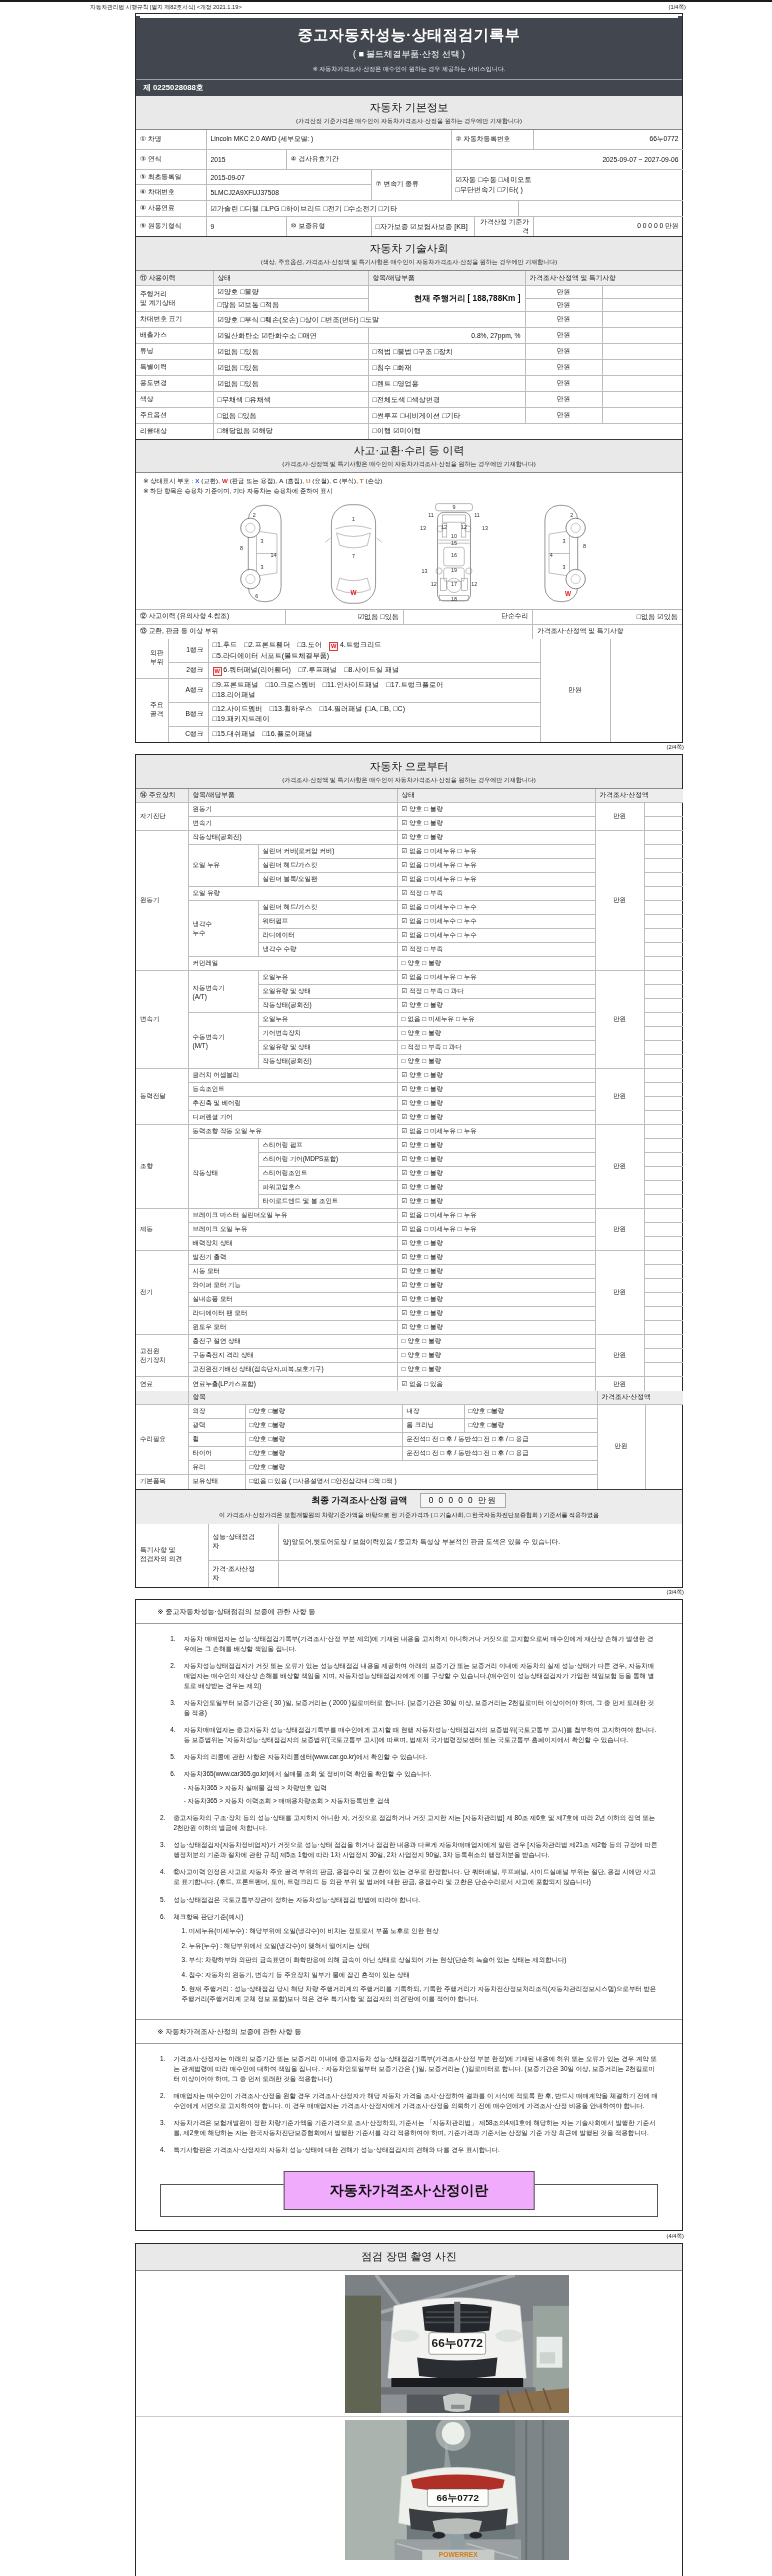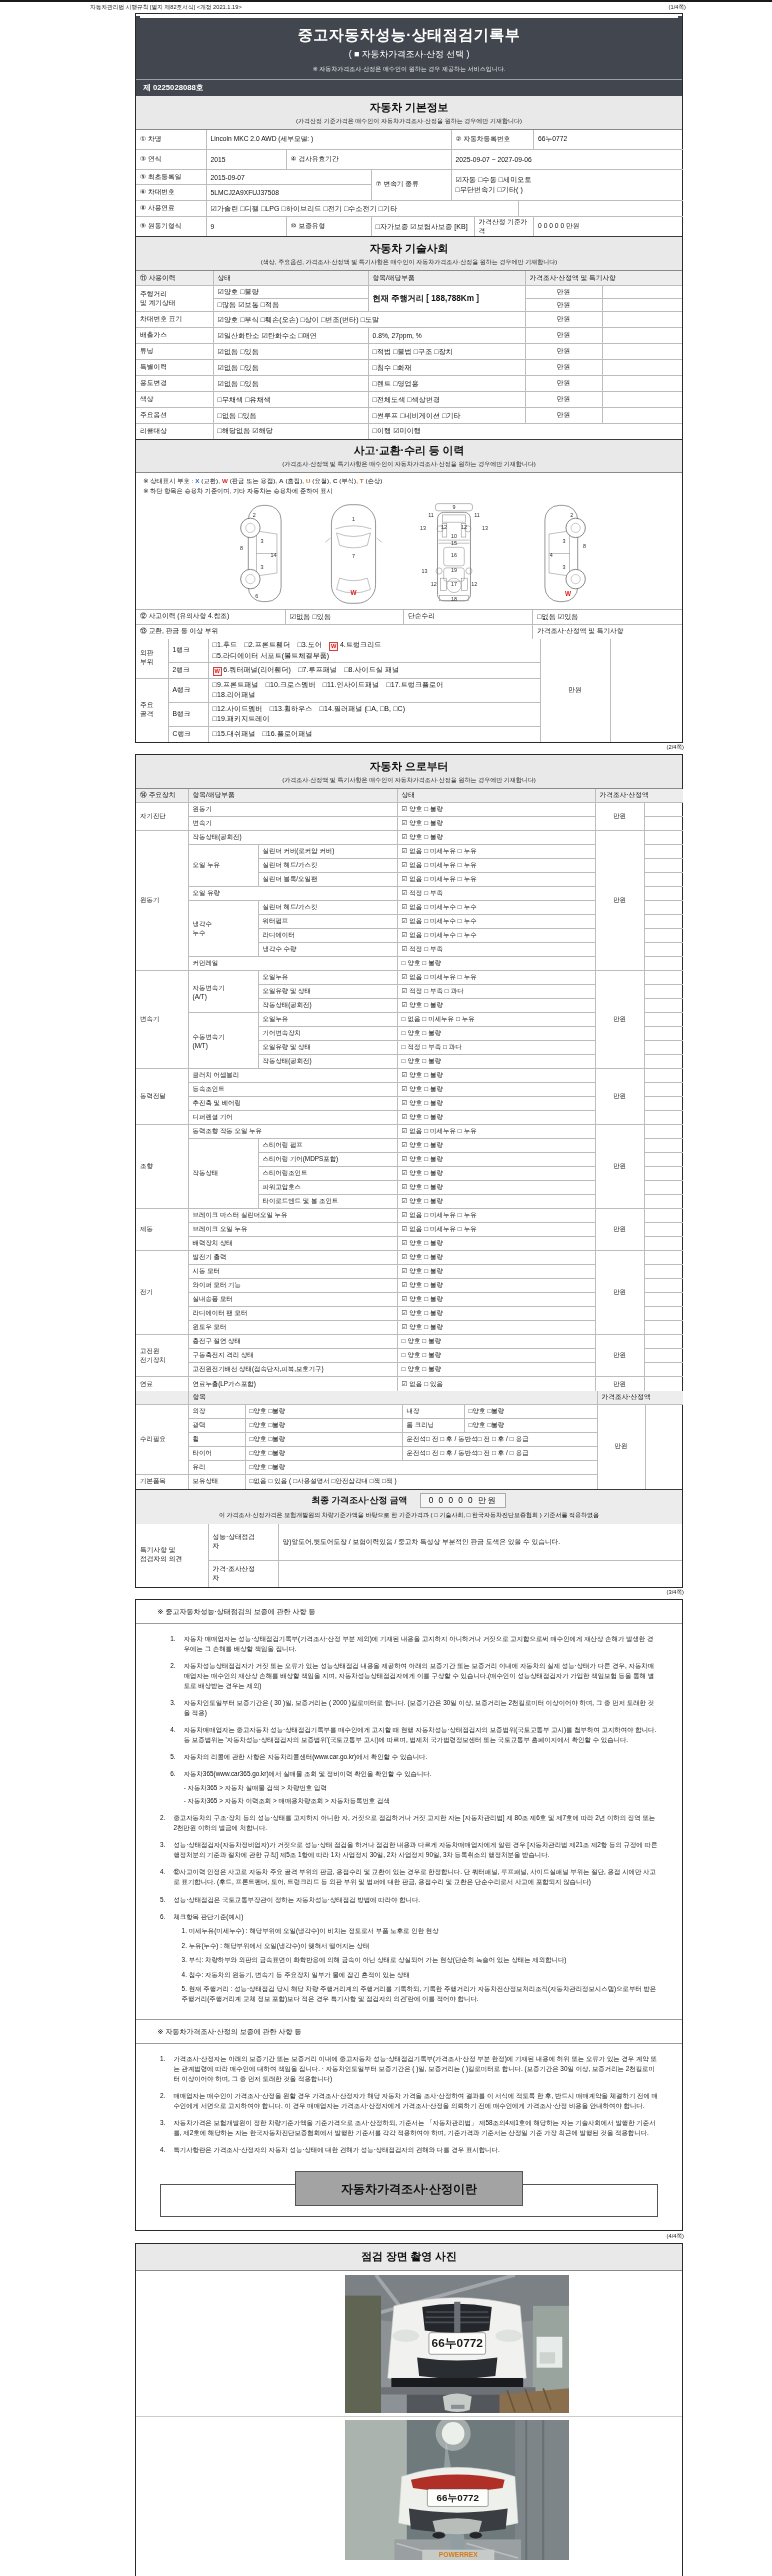--- a/index.html
+++ b/index.html
@@ -10,29 +10,29 @@
 .pagemark{width:549px;margin-left:135px;text-align:right;font-size:5.7px;padding:1.5px 0 2.1px;color:#222}
 
 .tblock{background:#42474f;color:#fff;text-align:center}
 .tline{height:1.5px;background:#fff;margin:2.6px 4.1px 8.2px}
 .tblock h1{font-size:15px;margin:0;font-weight:bold;letter-spacing:0.5px}
 .tsub{font-size:8.8px;margin-top:4.6px}
 .tnote{font-size:6px;color:#e9e9e9;margin:3.6px 0 5.2px}
 .docno{border-top:0.5px solid #9aa0a8;text-align:left;padding:2.6px 7.2px 3.6px;font-size:7.7px;font-weight:bold}
 
 .band{background:#e9e9e9;text-align:center;border-top:1px solid #3a3a3a;border-bottom:0.5px solid #8a8a8a;padding:4.1px 0 3.6px}
-.band h2{font-size:10.8px;margin:0;font-weight:bold}
+.band h2{font-size:10.8px;margin:0;font-weight:normal}
 .bsub{font-size:6px;margin-top:2.1px;color:#222}
 
 table{border-collapse:collapse;width:100%;table-layout:fixed}
 td{border:0.5px solid #bdbdbd;font-size:6.7px;padding:1px 4.1px;white-space:pre-line;overflow:hidden;vertical-align:middle}
 tr.hdr td{background:#ededed;font-size:6.7px;padding:2.1px 4.1px}
 td.lab{font-size:6.7px}
 td.chk{font-size:7px;letter-spacing:0.1px}
-td.ctr{text-align:left}
+td.ctr{text-align:right}
 td.pr{text-align:center}
 td.big{font-size:8.2px;font-weight:bold}
 .dtbl td{font-size:6.4px;padding:0.5px 4.1px}
 .dtbl tr{height:14px}
 table{border-style:hidden}
 table td{border:0.5px solid #bdbdbd}
 .tight td{padding:0.5px 4.1px}
 
 .accnote{font-size:6.2px;padding:3.6px 7.2px 0;letter-spacing:0.1px}
 .accnote2{font-size:6.2px;padding:1px 7.2px 3.1px}
@@ -46,21 +46,21 @@
 
 .nsub{border-bottom:0.5px solid #9c9c9c;padding:6.2px 21.6px;font-size:7px}
 .nsub.btop{border-top:0.5px solid #9c9c9c;margin-top:4.1px}
 .nbody{padding:10.3px 24px 4.1px}
 .ni{position:relative;padding-left:13.4px;margin-bottom:7.2px;line-height:1.55;font-size:6.4px}
 .ni .no{position:absolute;left:0;top:0}
 .ni.lvl1{margin-left:10.3px}
 .ni .sub{margin-top:3.6px}
 .ni .sub2{margin-top:4.6px;margin-left:8.2px}
 .defbox{border:0.5px solid #555;margin:17.5px 24px 12.4px;position:relative;padding:21.6px 13.4px 9.3px;font-size:6.4px;line-height:1.7}
-.defbox .dtitle{position:absolute;top:-13.4px;left:50%;transform:translateX(-50%);border:0.5px solid #555;background:#a3a3a3;padding:6.2px 45px;font-weight:bold;font-size:12px;white-space:nowrap}
+.defbox .dtitle{position:absolute;top:-13.4px;left:50%;transform:translateX(-50%);border:0.5px solid #555;background:#f0abfc;padding:6.2px 45px;font-weight:bold;font-size:14px;white-space:nowrap}
 
 .finrow{background:#ececec;border-top:1px solid #3a3a3a;text-align:center;padding:3.6px 0 4.1px}
 .finrow .ft{font-size:8.8px;font-weight:bold;margin-right:10px}
 .finrow .fv{display:inline-block;border:0.5px solid #aaa;background:#f6f6f6;padding:1px 8.2px;font-size:8.2px;letter-spacing:1.5px}
 .finnote{font-size:6px;margin-top:2.6px}
 
 .photoarea{padding:4.1px 0 5.2px}
 .photo{margin-left:209px;width:224px;display:block}
 .pdivider{border:0;border-top:0.5px solid #ccc;margin:3.1px 0}
 </style>
@@ -70,21 +70,21 @@
 <div class="topline"></div>
 <div class="strip">
   <span>자동차관리법 시행규칙 [별지 제82호서식] &lt;개정 2021.1.19&gt;</span>
   <span>(1/4쪽)</span>
 </div>
 
 <div class="page">
   <div class="tblock">
     <div class="tline"></div>
     <h1>중고자동차성능·상태점검기록부</h1>
-    <div class="tsub">( ■ 자동차가격조사·산정 선택 )</div>
+    <div class="tsub">( ■ 볼트체결부품·산정 선택 )</div>
     <div class="tnote">※ 자동차가격조사·산정은 매수인이 원하는 경우 제공하는 서비스입니다.</div>
     <div class="docno">제 0225028088호</div>
   </div>
 
   <div class="band" style="border-top:none">
     <h2>자동차 기본정보</h2>
     <div class="bsub">(가격산정 기준가격은 매수인이 자동차가격조사·산정을 원하는 경우에만 기재합니다)</div>
   </div>
   <table class="tight">
     <colgroup>

